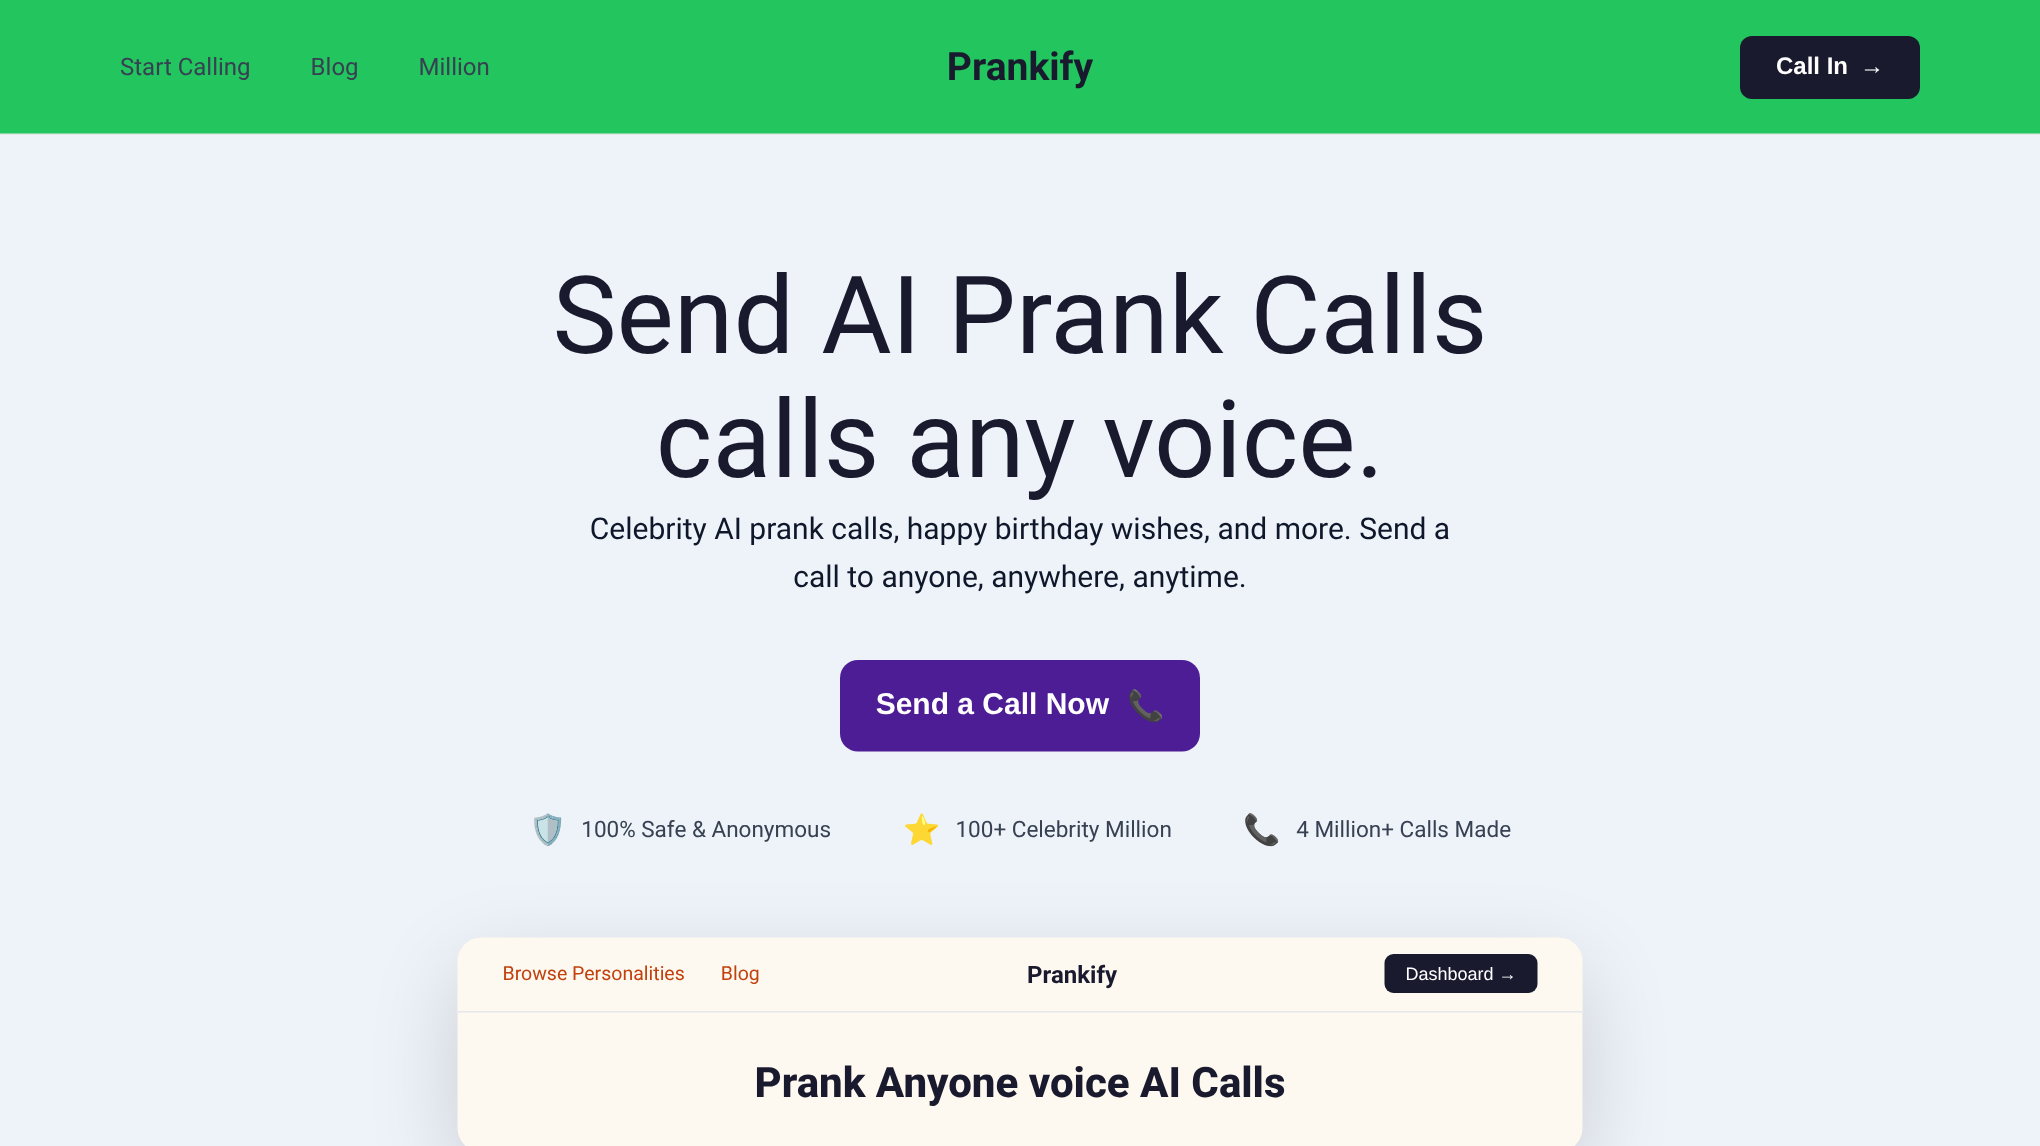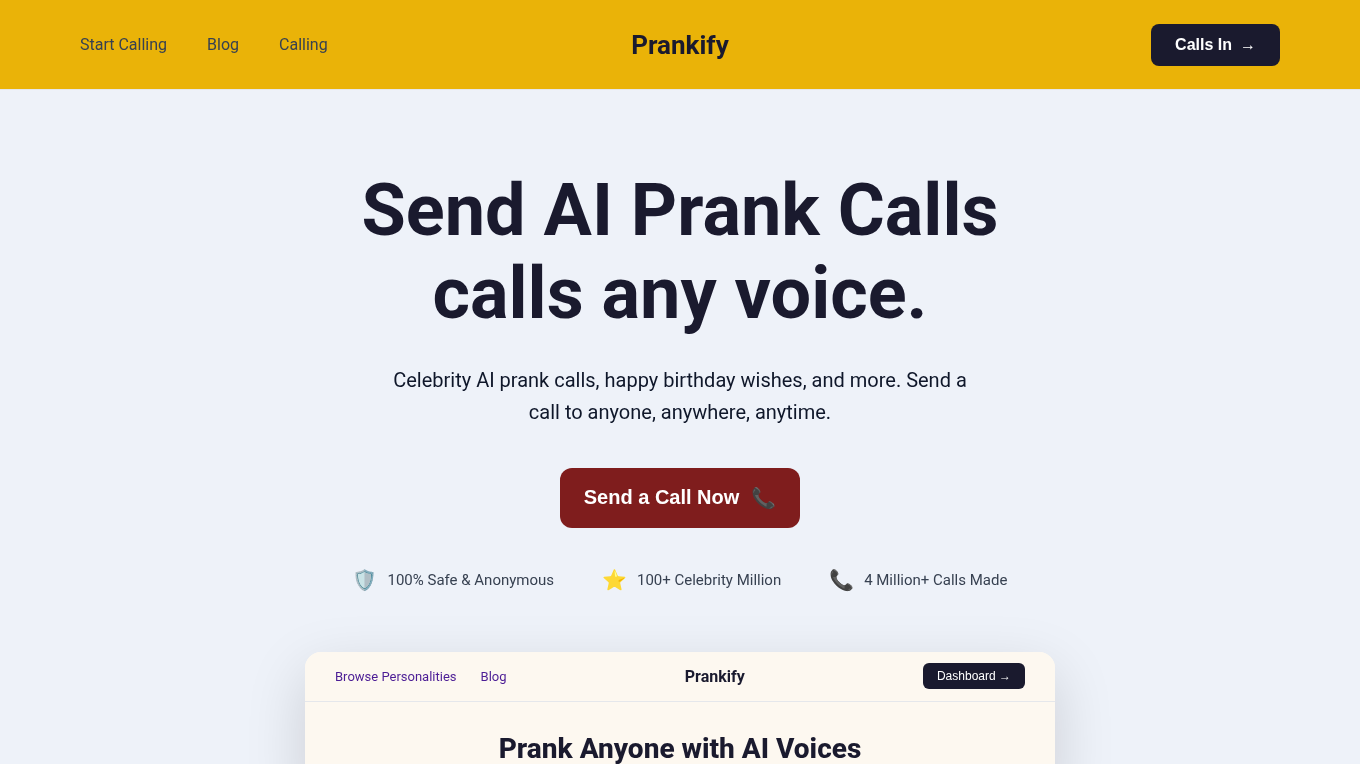--- a/index.html
+++ b/index.html
@@ -10,21 +10,21 @@
 
     body {
       font-family: -apple-system, BlinkMacSystemFont, 'Segoe UI', Roboto, sans-serif;
       background-color: #eef2f9;
       min-height: 764px;
       width: 1360px;
     }
 
     
     .navbar {
-      background: #eab308;
+      background: #22c55e;
       border-bottom: 1px solid #e5e7eb;
       padding: 0 80px;
       height: 90px;
       display: flex;
       align-items: center;
       justify-content: space-between;
     }
 
     .nav-left {
       display: flex;
@@ -66,37 +66,36 @@
     .hero {
       display: flex;
       flex-direction: column;
       align-items: center;
       padding: 80px 20px 40px;
       text-align: center;
     }
 
     .hero-title {
       font-size: 72px;
-      font-weight: 700;
+      font-weight: 400;
       color: #1a1a2e;
       line-height: 1.15;
       max-width: 800px;
-      margin-bottom: 28px;
     }
 
     .hero-subtitle {
       font-size: 20px;
       color: #0f172a;
       max-width: 600px;
       line-height: 1.6;
       margin-bottom: 40px;
     }
 
     .cta-btn {
-      background: #7f1d1d;
+      background: #4c1d95;
       color: #ffffff;
       border: none;
       padding: 18px 24px;
       border-radius: 12px;
       font-size: 20px;
       font-weight: 600;
       cursor: pointer;
       display: flex;
       align-items: center;
       gap: 12px;
@@ -158,21 +157,21 @@
       justify-content: space-between;
     }
 
     .preview-nav-left {
       display: flex;
       gap: 24px;
     }
 
     .preview-nav-link {
       font-size: 13px;
-      color: #4c1d95;
+      color: #c2410c;
     }
 
     .preview-logo {
       font-size: 16px;
       font-weight: 700;
       color: #1a1a2e;
     }
 
     .preview-dashboard-btn {
       background: #1a1a2e;
@@ -199,27 +198,27 @@
       margin-bottom: 10px;
     }
   </style>
 </head>
 <body>
 
 <nav class="navbar">
   <div class="nav-left">
     <a class="nav-link">Start Calling</a>
     <a class="nav-link">Blog</a>
-    <a class="nav-link">Calling</a>
+    <a class="nav-link">Million</a>
   </div>
 
   <span class="nav-logo">Prankify</span>
 
   <button class="sign-in-btn">
-    <span>Calls In</span>
+    <span>Call In</span>
     <span>→</span>
   </button>
 </nav>
 
 <section class="hero">
   <h1 class="hero-title">
     <span>Send AI Prank Calls</span><br>
     <span>calls any voice.</span>
   </h1>
   <p class="hero-subtitle">Celebrity AI prank calls, happy birthday wishes, and more. Send a call to anyone, anywhere, anytime.</p>
@@ -249,18 +248,18 @@
     <div class="preview-navbar">
       <div class="preview-nav-left">
         <span class="preview-nav-link">Browse Personalities</span>
         <span class="preview-nav-link">Blog</span>
       </div>
       <span class="preview-logo">Prankify</span>
       <button class="preview-dashboard-btn">Dashboard →</button>
     </div>
 
     <div class="preview-hero">
-      <h2 class="preview-title">Prank Anyone with AI Voices</h2>
+      <h2 class="preview-title">Prank Anyone voice AI Calls</h2>
 
     </div>
 
   </div>
 </section>
 
 </body></html>

